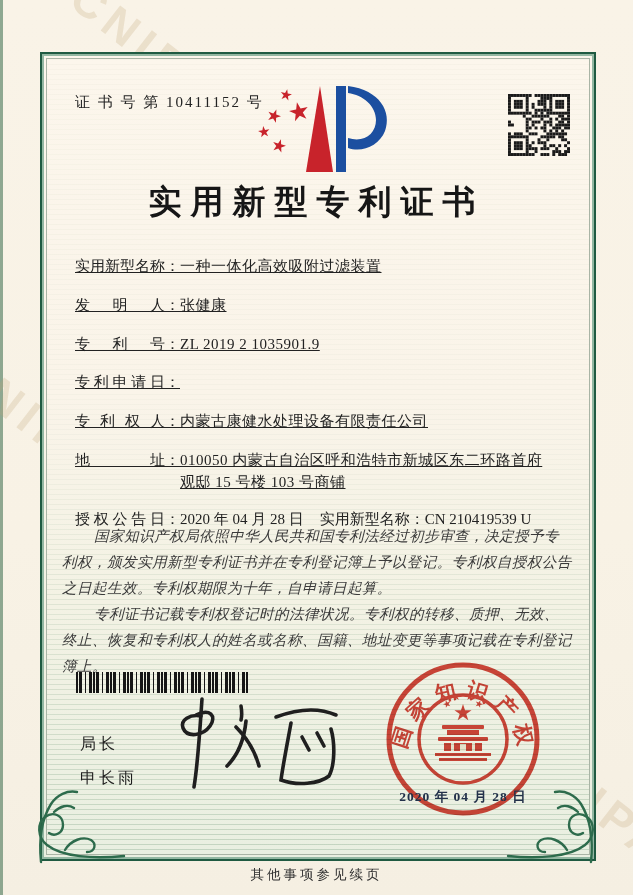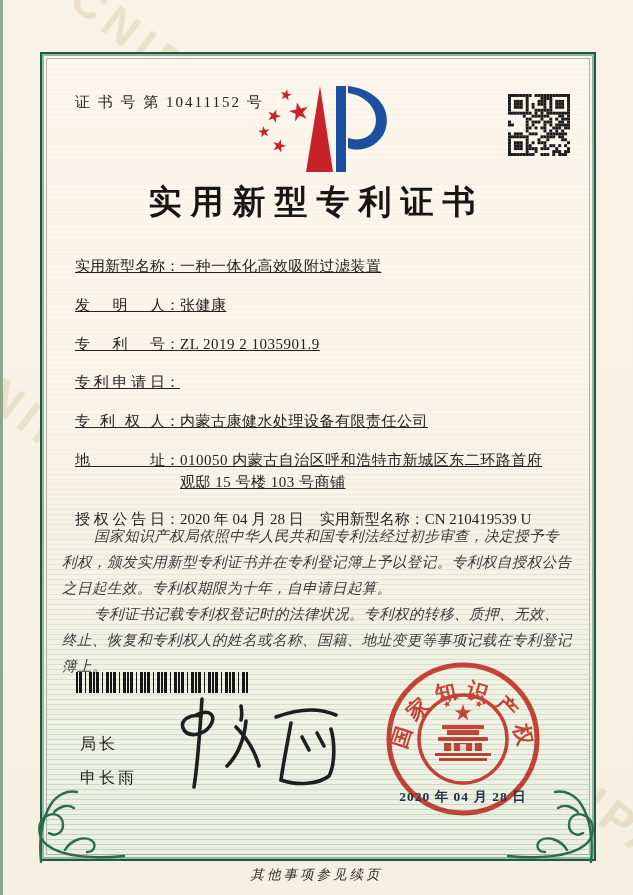--- a/index.html
+++ b/index.html
@@ -57,21 +57,21 @@
     background:repeating-linear-gradient(90deg,#161616 0 2px,transparent 2px 3px,#161616 3px 6px,transparent 6px 9px,#161616 9px 10px,transparent 10px 13px,#161616 13px 16px,transparent 16px 17px);
   }
   .signer{position:absolute;left:80px;top:727px;z-index:2;font-size:16px;line-height:2.1;letter-spacing:3px;color:#1d1d1d;}
   .signature{position:absolute;left:150px;top:693px;z-index:2;}
   .seal{position:absolute;left:384px;top:660px;z-index:4;mix-blend-mode:multiply;}
   .seal-date{
     position:absolute;left:382px;top:788px;width:162px;text-align:center;z-index:5;
     font-size:13.5px;letter-spacing:1px;color:#23314a;font-weight:bold;
   }
   .page-info{position:absolute;left:0;right:0;top:834px;text-align:center;font-size:13px;letter-spacing:2px;z-index:2;color:#2a2a2a;}
-  .footer-note{position:absolute;left:0;right:0;top:866px;text-align:center;font-size:13.5px;letter-spacing:3px;z-index:2;color:#2f2f2f;font-style:italic;}
+  .footer-note{position:absolute;left:0;right:0;top:866px;text-align:center;font-size:13.5px;letter-spacing:3px;z-index:2;color:#2f2f2f;}
 </style>
 </head>
 <body>
 
 <div class="page">
   <div class="scan-edge"></div>
 
   <div class="watermark wm1">CNIPA</div>
   <div class="watermark wm2">CNIPA</div>
   <div class="watermark wm3">CNIPA</div>

